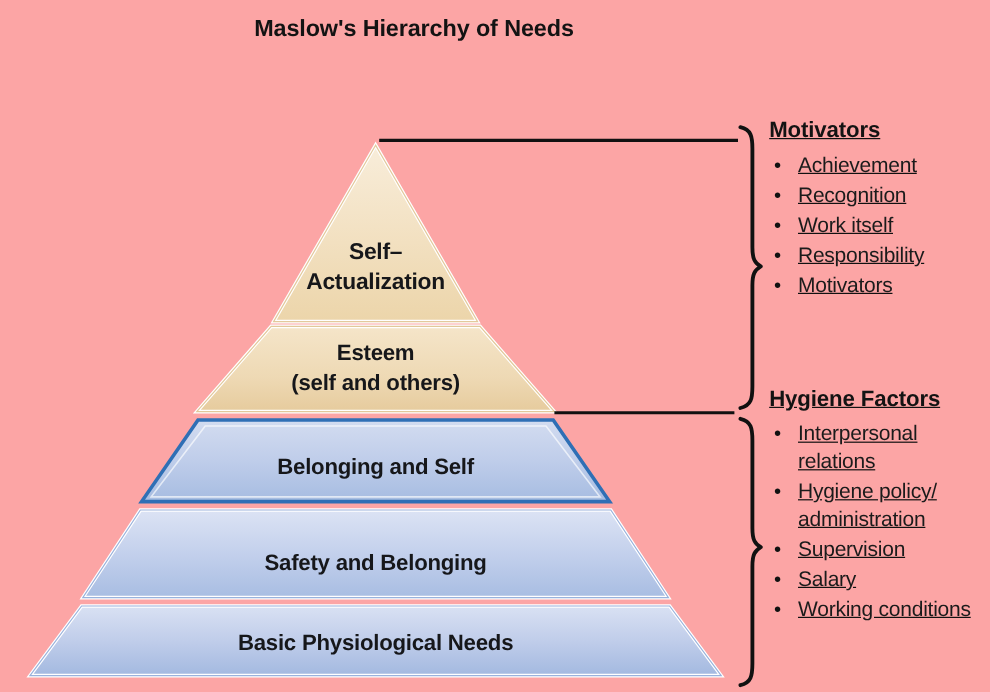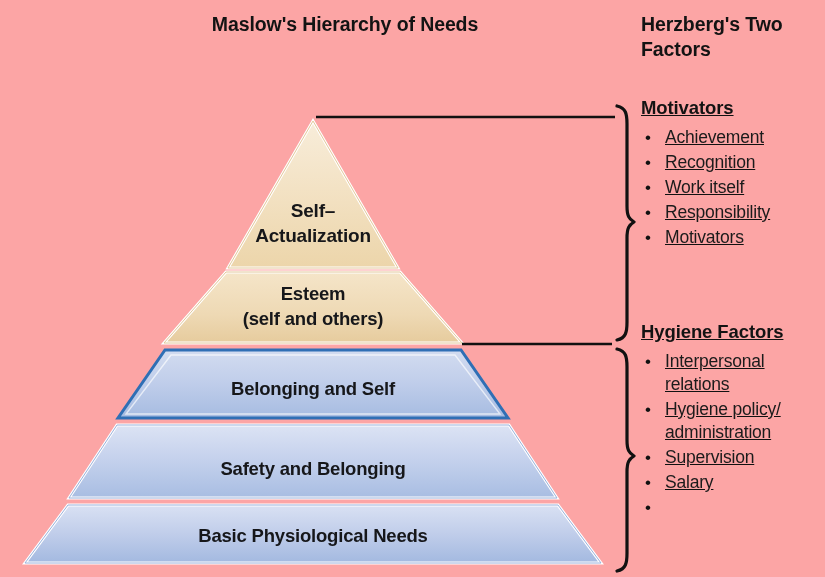--- a/index.html
+++ b/index.html
@@ -136,24 +136,20 @@
 </head>
 <body>
 
 <div id="canvas">
 
   <div class="heading" id="maslow-title">
     <span>Maslow's Hierarchy</span>
     <span>of Needs</span>
   </div>
 
-  <div class="heading" id="herzberg-title">
-    <span>Herzberg's</span>
-    <span>Two Factors</span>
-  </div>
 
   <svg id="pyramid-svg" width="825" height="577" viewBox="0 0 825 577">
     <defs>
       <linearGradient id="gradTanTop" x1="0" y1="0" x2="0" y2="1">
         <stop offset="0%" stop-color="#f8edda"></stop>
         <stop offset="55%" stop-color="#f2e0c0"></stop>
         <stop offset="100%" stop-color="#ecd5aa"></stop>
       </linearGradient>
       <linearGradient id="gradTanMid" x1="0" y1="0" x2="0" y2="1">
         <stop offset="0%" stop-color="#f5e5c9"></stop>
@@ -285,17 +281,18 @@
       <li>
         <span class="bullet">•</span>
         <span>Supervision</span>
       </li>
       <li>
         <span class="bullet">•</span>
         <span>Salary</span>
       </li>
       <li>
         <span class="bullet">•</span>
+        <span>Working conditions</span>
       </li>
     </ul>
   </div>
 
 </div>
 
 </body></html>

